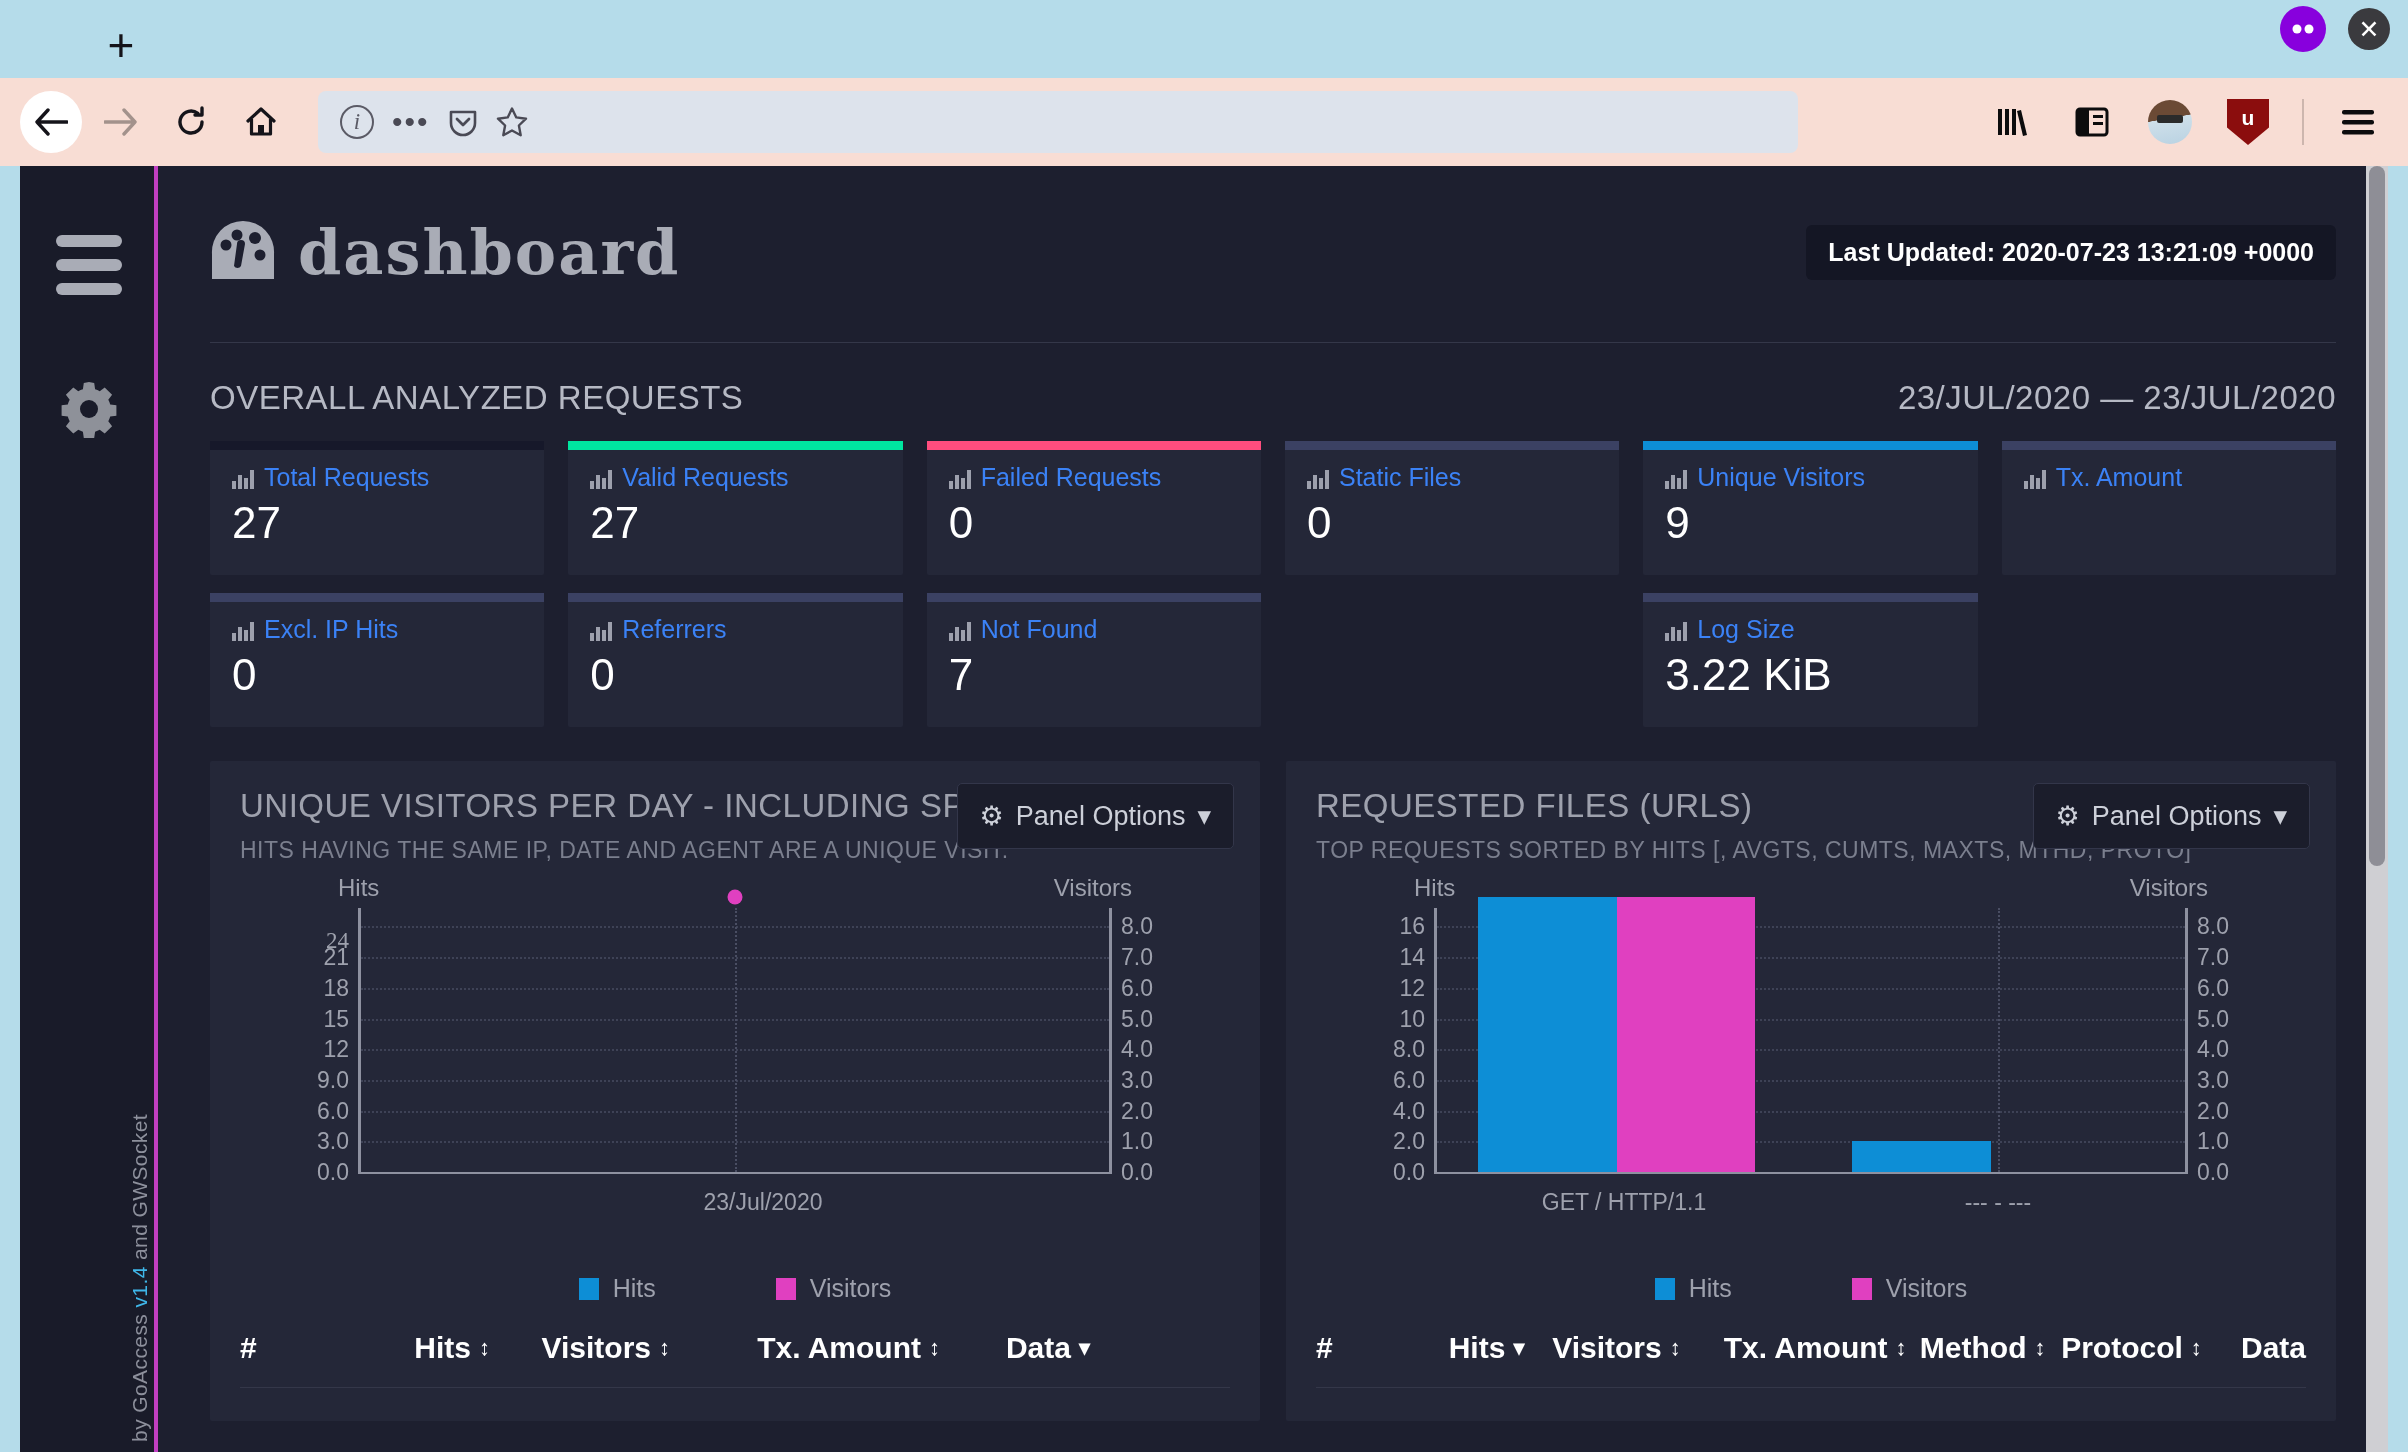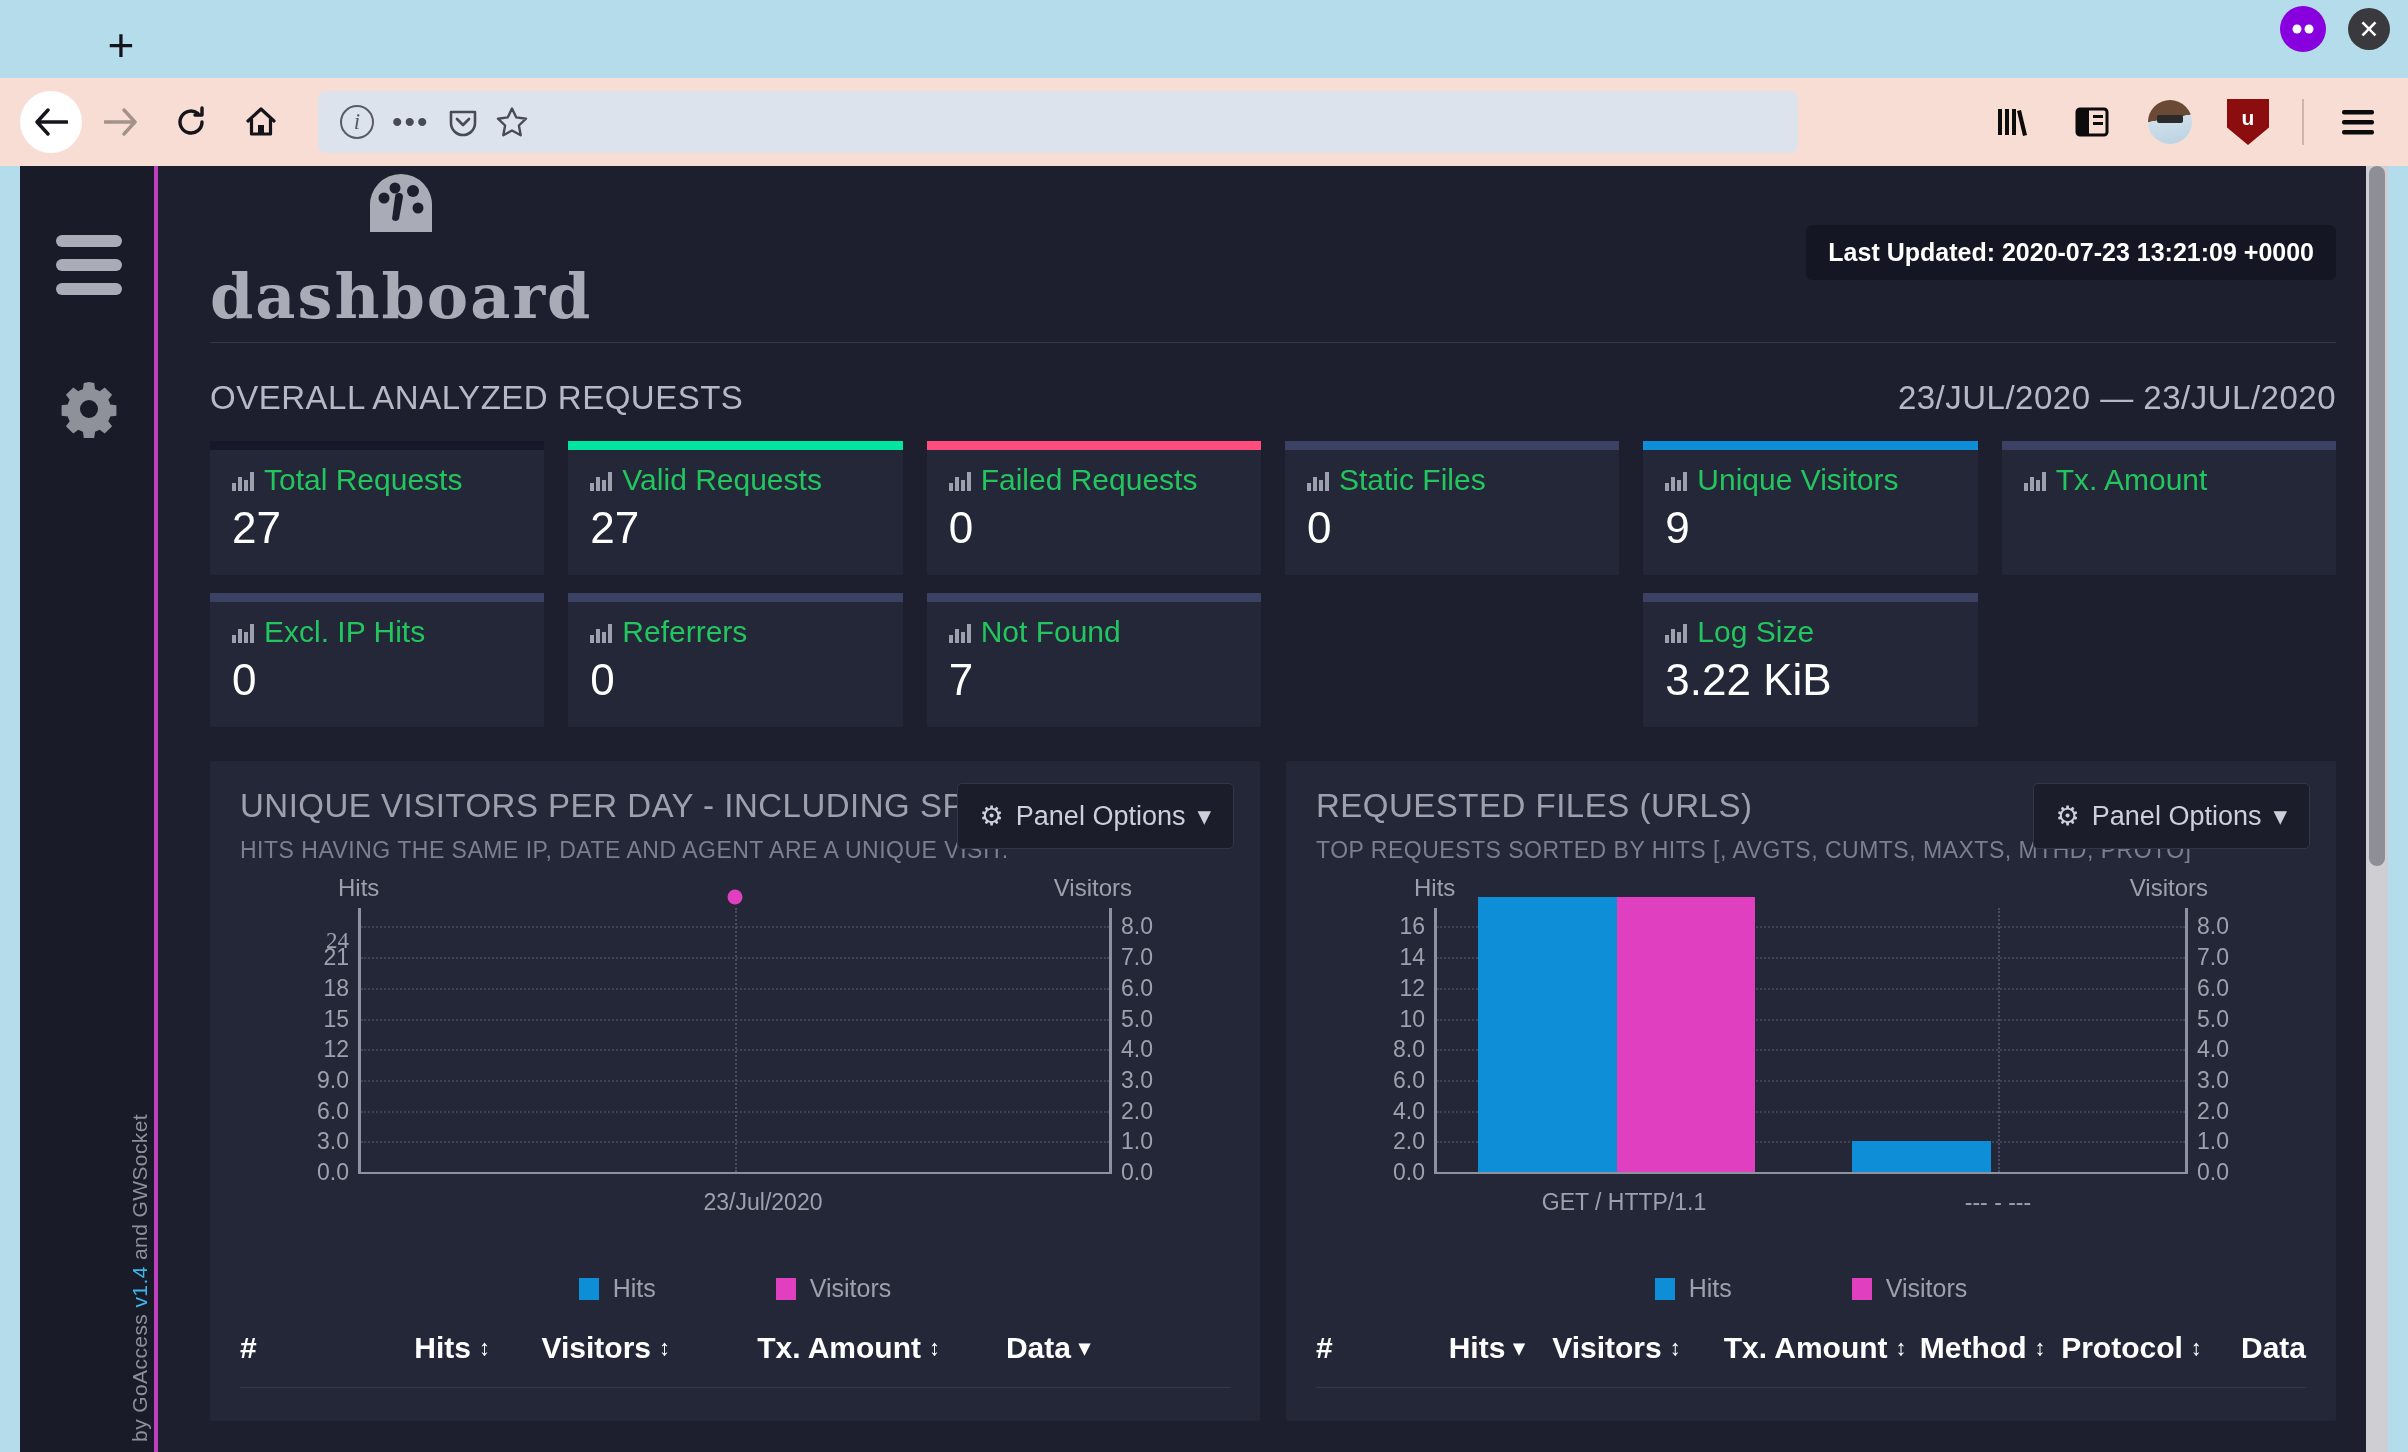--- a/index.html
+++ b/index.html
@@ -130,21 +130,21 @@
     font-size: 21px; color: #8d909c; letter-spacing: .4px; white-space: nowrap;
   }
   .credit b { color: #3fb6e8; font-weight: normal; }
 
   .content {
     flex: 1; padding: 0 0 0 0; position: relative; overflow: hidden;
   }
   .content-inner { padding: 30px 52px 0 52px; }
 
   .dash-head { display: flex; align-items: center; height: 112px; }
-  .dash-logo { display:flex; align-items:center; gap: 22px; flex-direction: column; }
+  .dash-logo { display:flex; align-items:center; gap: 22px; }
   .dash-word {
     font-family: "DejaVu Serif", serif; font-weight: bold;
     font-size: 62px; color: #a9acb6; letter-spacing: 2px;
   }
   .updated {
     margin-left: auto; background: #141624; border-radius: 6px;
     padding: 13px 22px; font-size: 25px; color: #ffffff; font-weight: bold;
   }
 
   .sec-head {
@@ -158,21 +158,21 @@
   .card-col { flex: 1; display: flex; flex-direction: column; gap: 18px; }
   .card {
     background: #242738; border-radius: 2px; padding: 18px 22px 22px 22px;
     position: relative; height: 134px;
   }
   .card::before {
     content: ""; position: absolute; left: 0; right: 0; top: 0; height: 9px;
     background: var(--accent, #3b4163);
   }
   .card-label {
-    font-size: 30px; color: #22c55e; display: flex; align-items: center; gap: 10px;
+    font-size: 25px; color: #3b82f6; display: flex; align-items: center; gap: 10px;
     margin-top: 4px; white-space: nowrap;
   }
   .card-value {
     font-size: 44px; color: #ffffff; margin-top: 6px; white-space: nowrap;
   }
   .bars-icon { display:inline-flex; align-items:flex-end; gap:2px; height: 22px; }
   .bars-icon i { display:block; width:4px; background:#9da0ad; }
 
   .panels { display: flex; gap: 26px; margin-top: 34px; }
   .panel {

